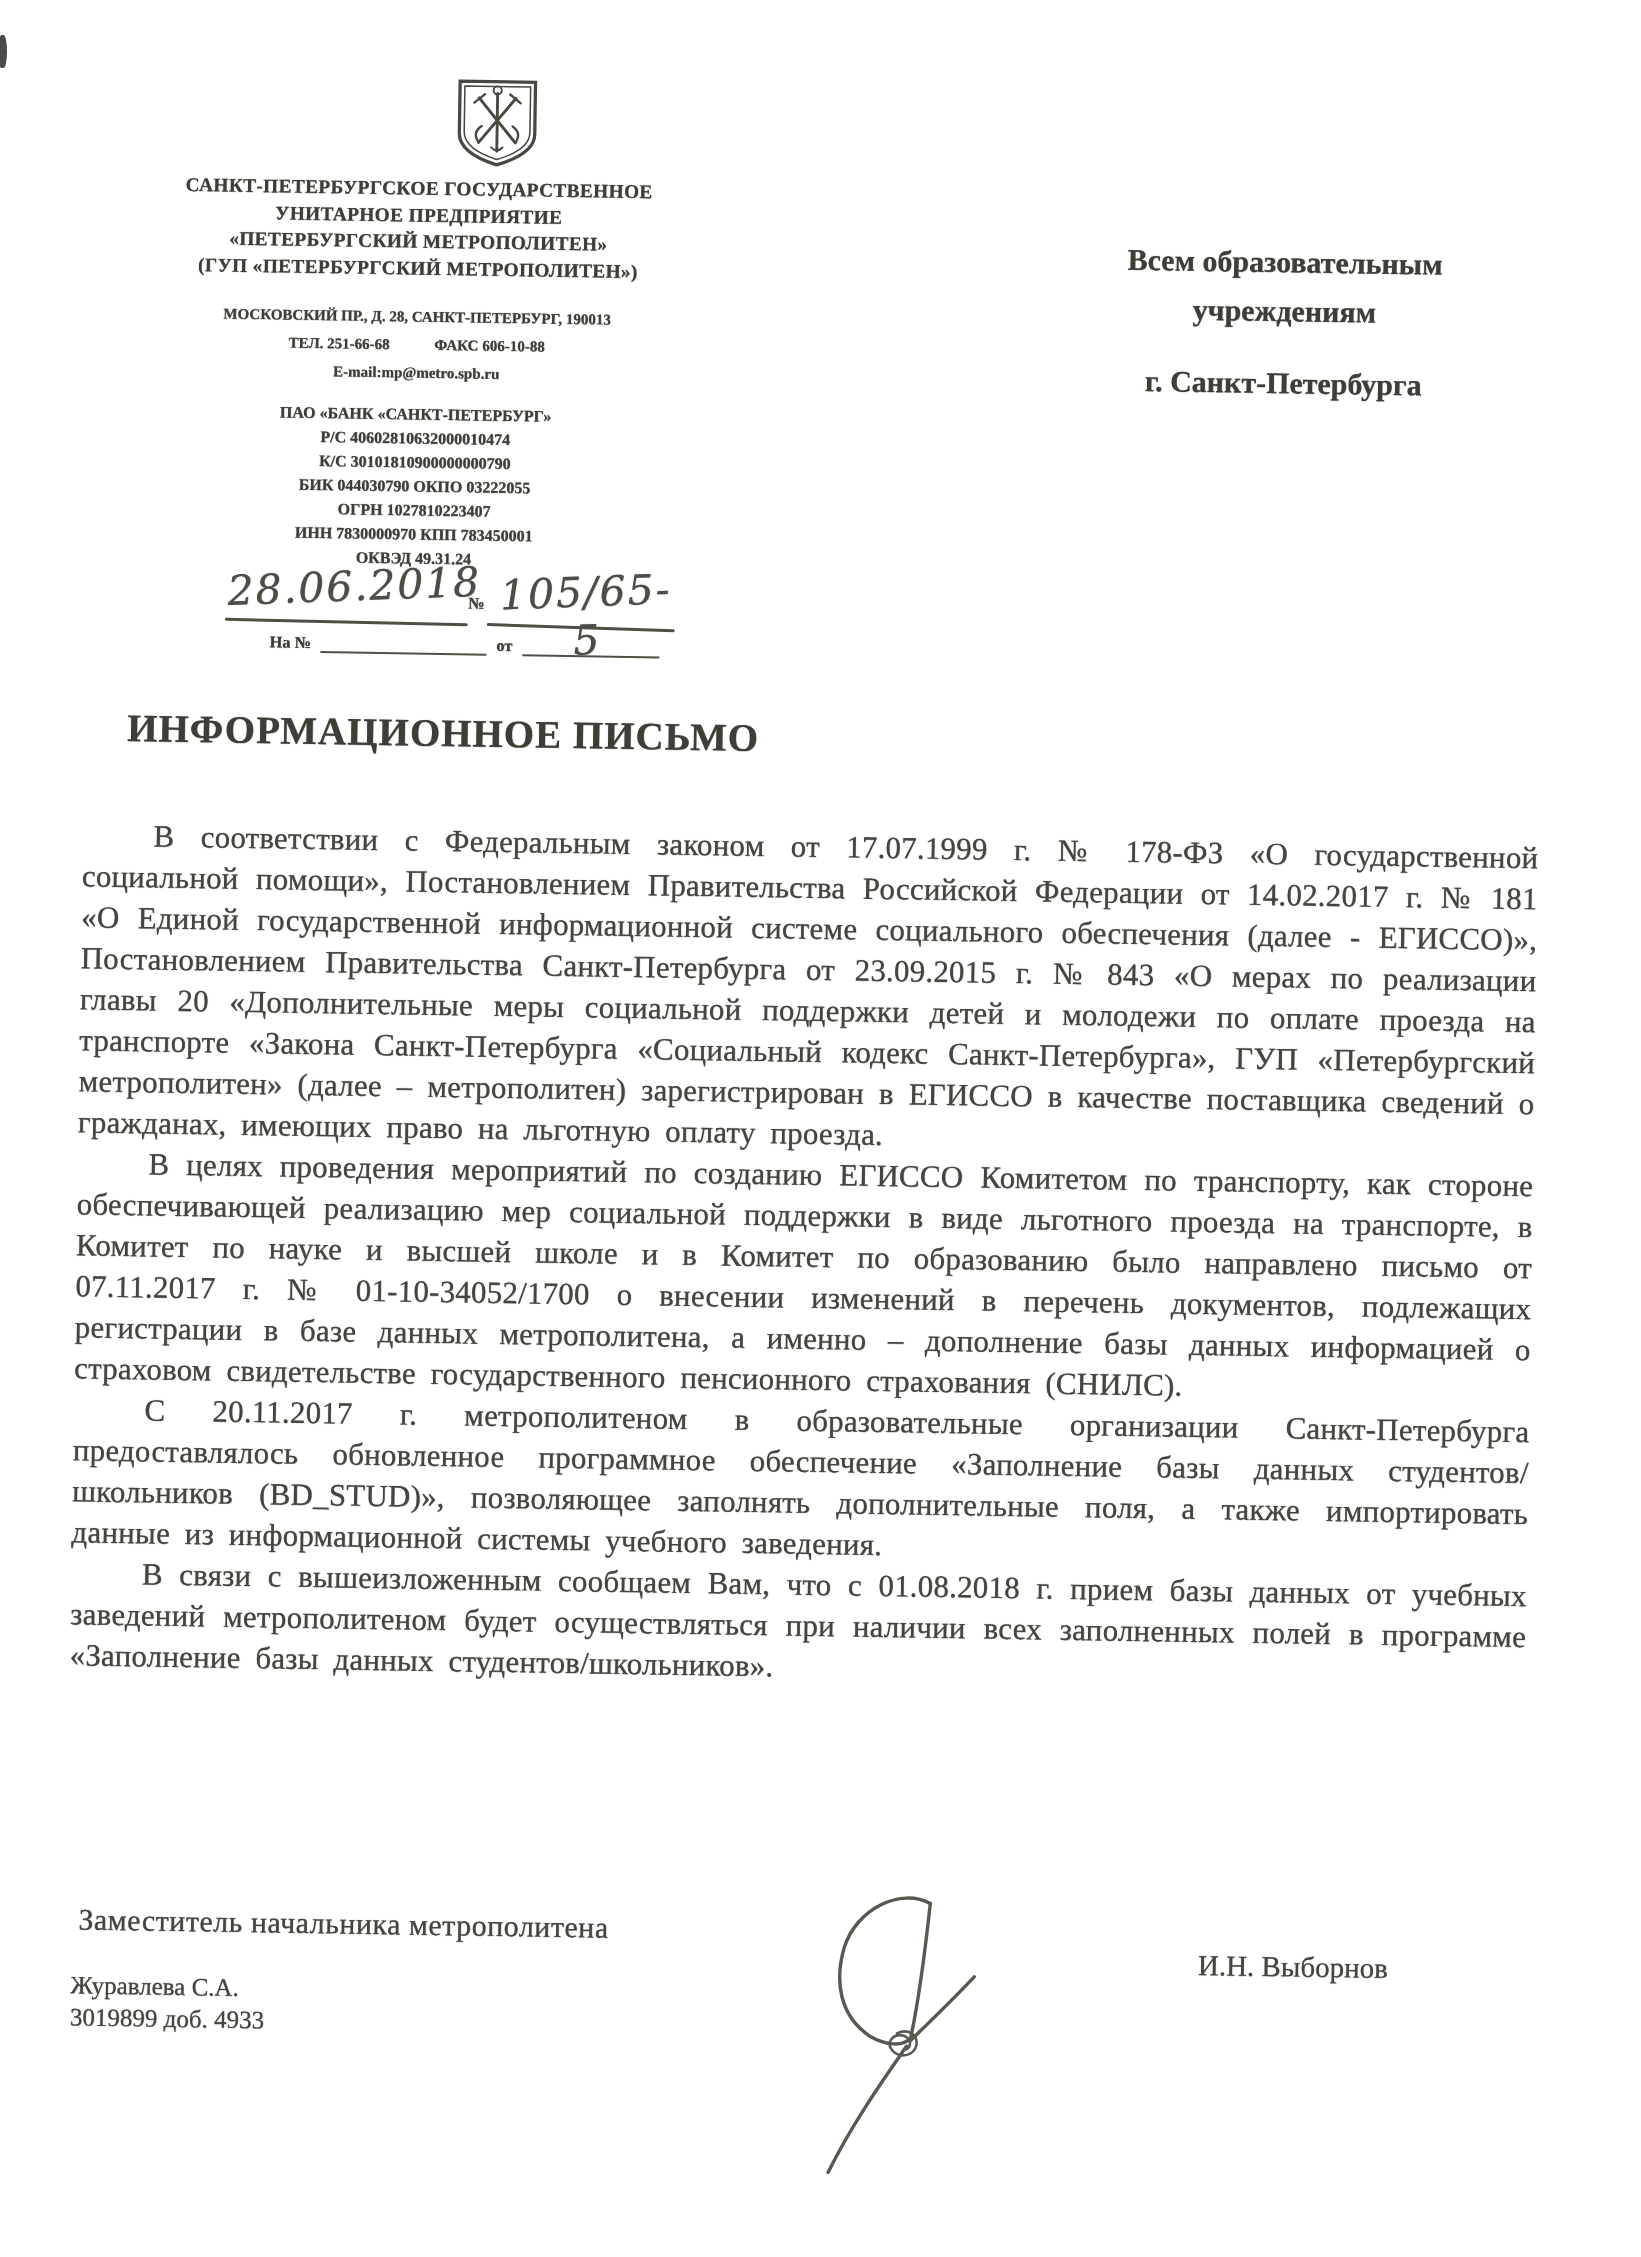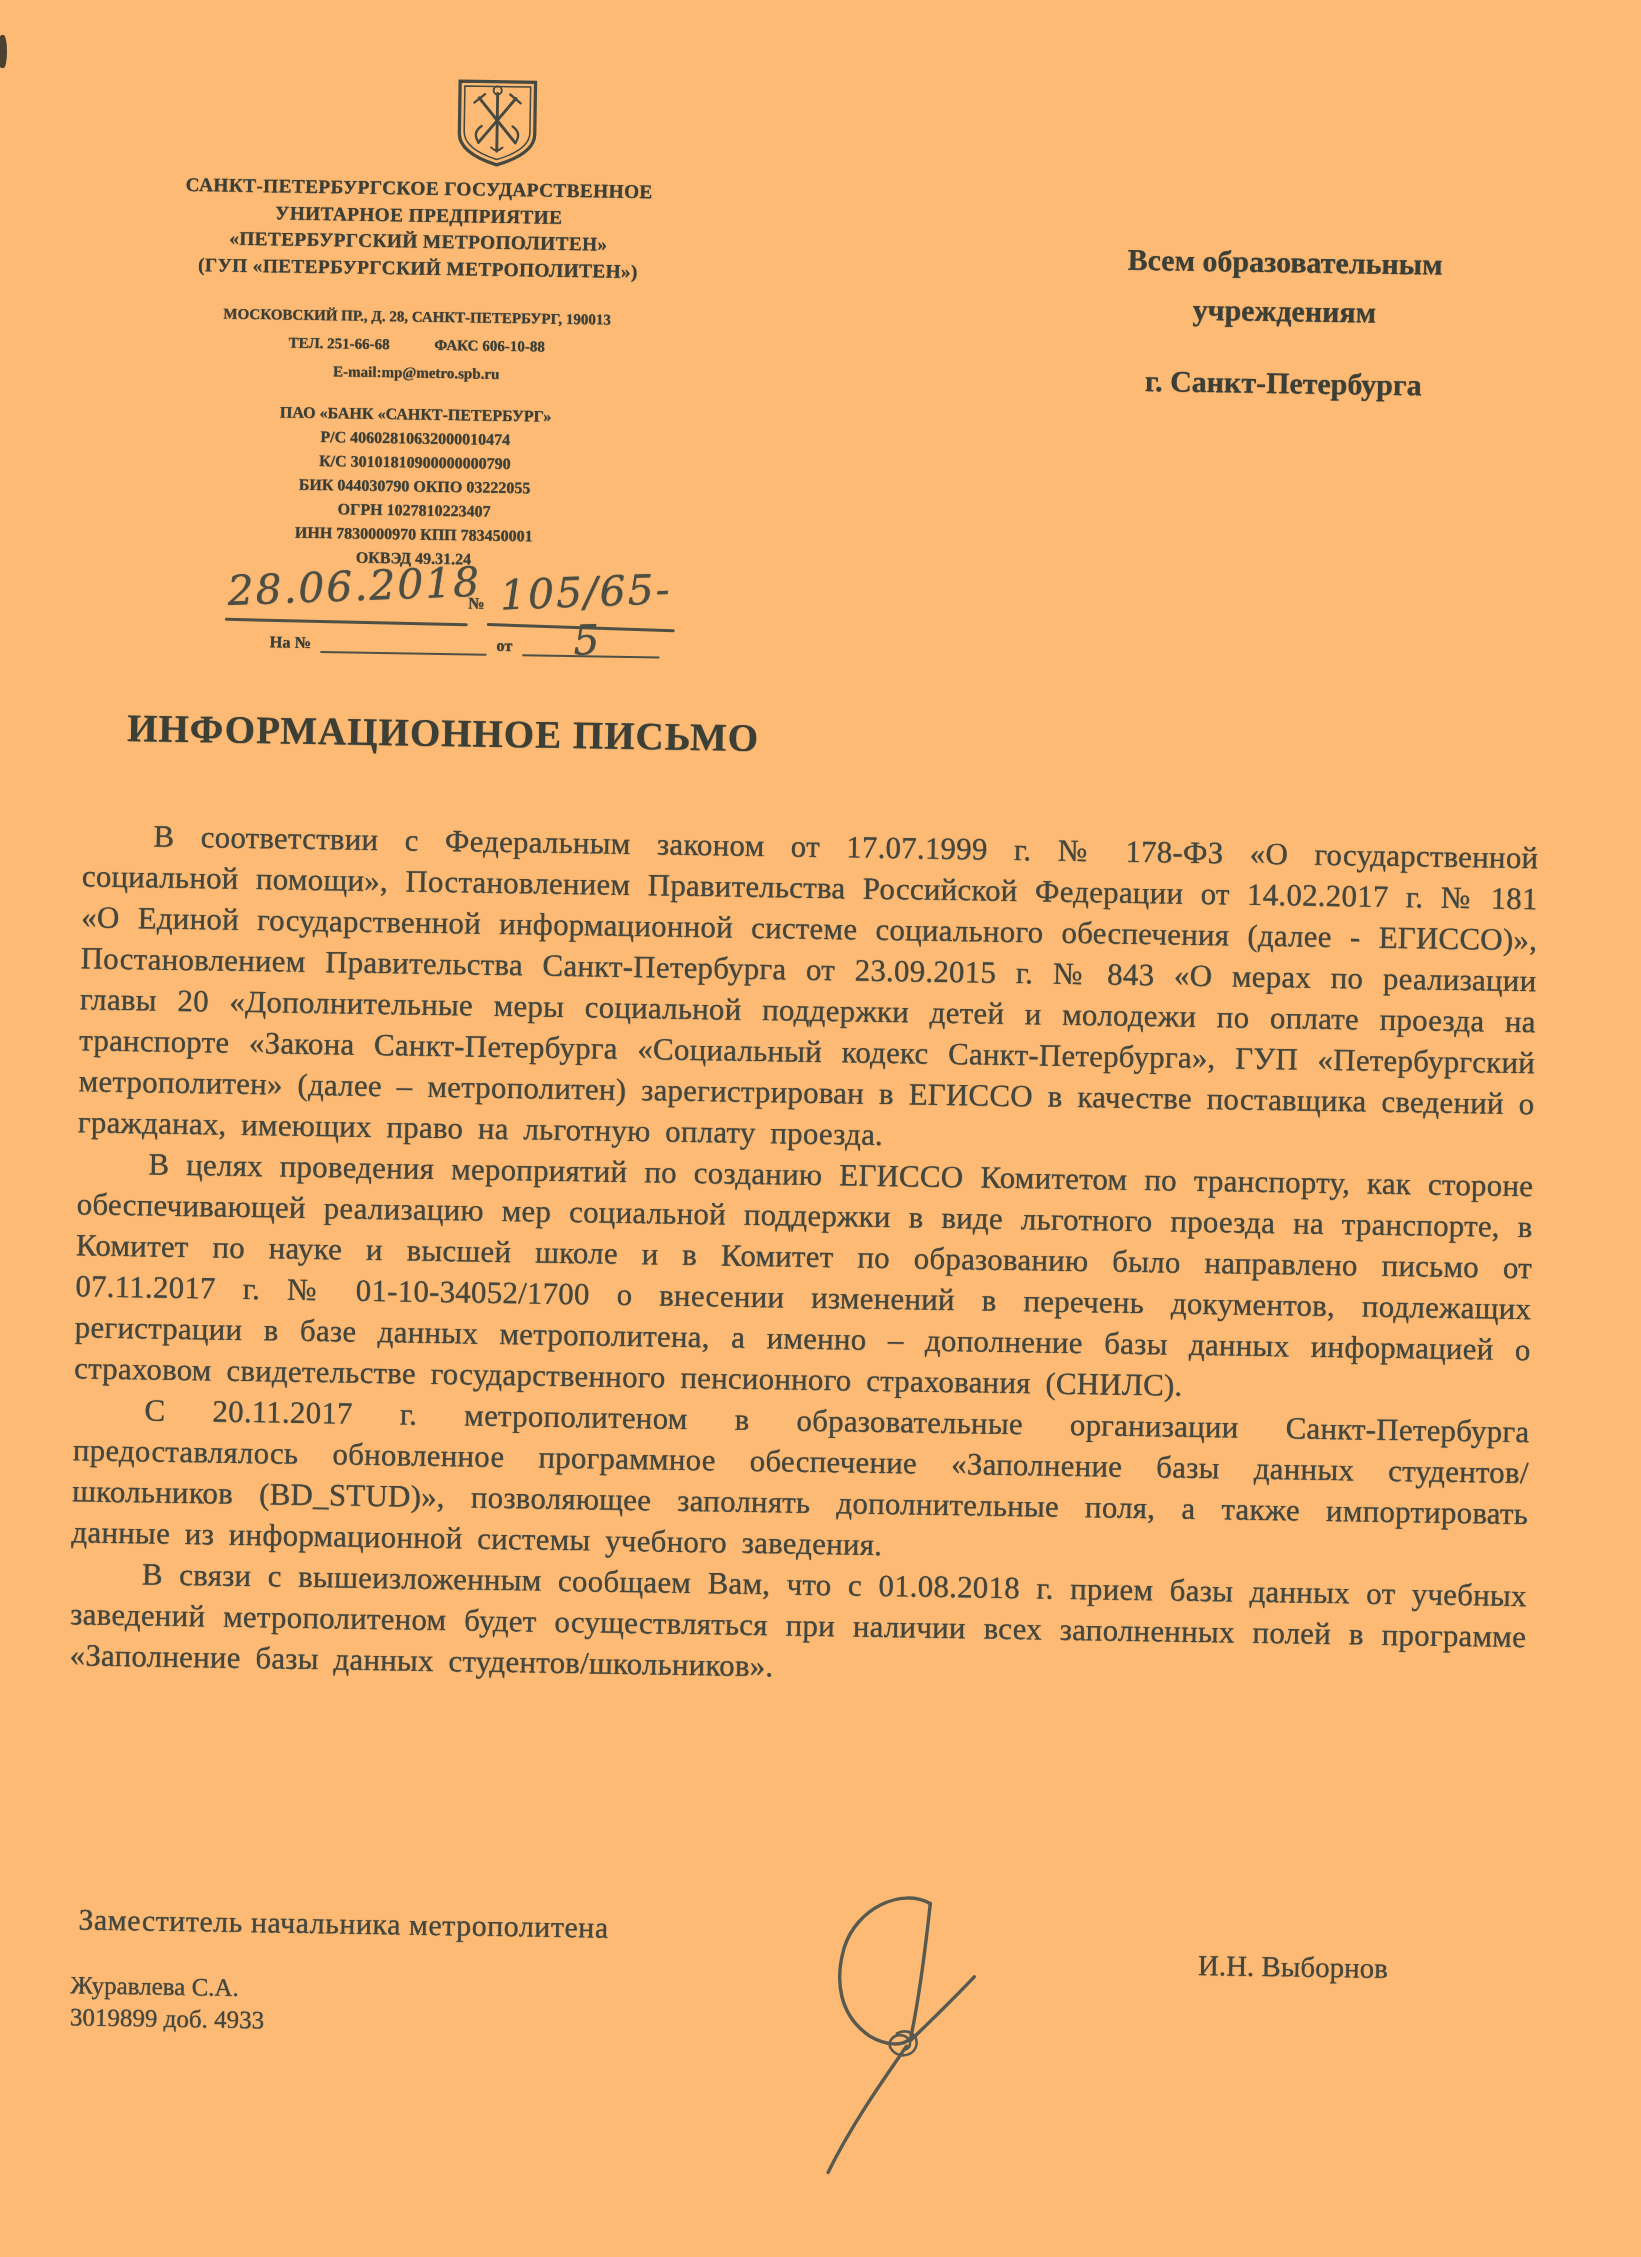--- a/index.html
+++ b/index.html
@@ -1,21 +1,21 @@
 <!DOCTYPE html>
 <html><head>
 <meta charset="utf-8">
 <style>
   * { margin:0; padding:0; box-sizing:border-box; }
   html,body { background:#9a9a9a; }
   .page {
     position:relative;
     width:1641px; height:2257px;
     margin:0 auto;
-    background:#fdba74;
+    background:#ffffff;
     overflow:hidden;
     font-family:"Liberation Serif", serif;
     color:#43463d;
   }
   .tilt {
     position:absolute; inset:0;
     transform:rotate(0.9deg);
     transform-origin:821px 1062px;
     text-shadow:0 0 1px rgba(67,70,61,0.6), 0.4px 0.4px 0.6px rgba(67,70,61,0.35);
   }

